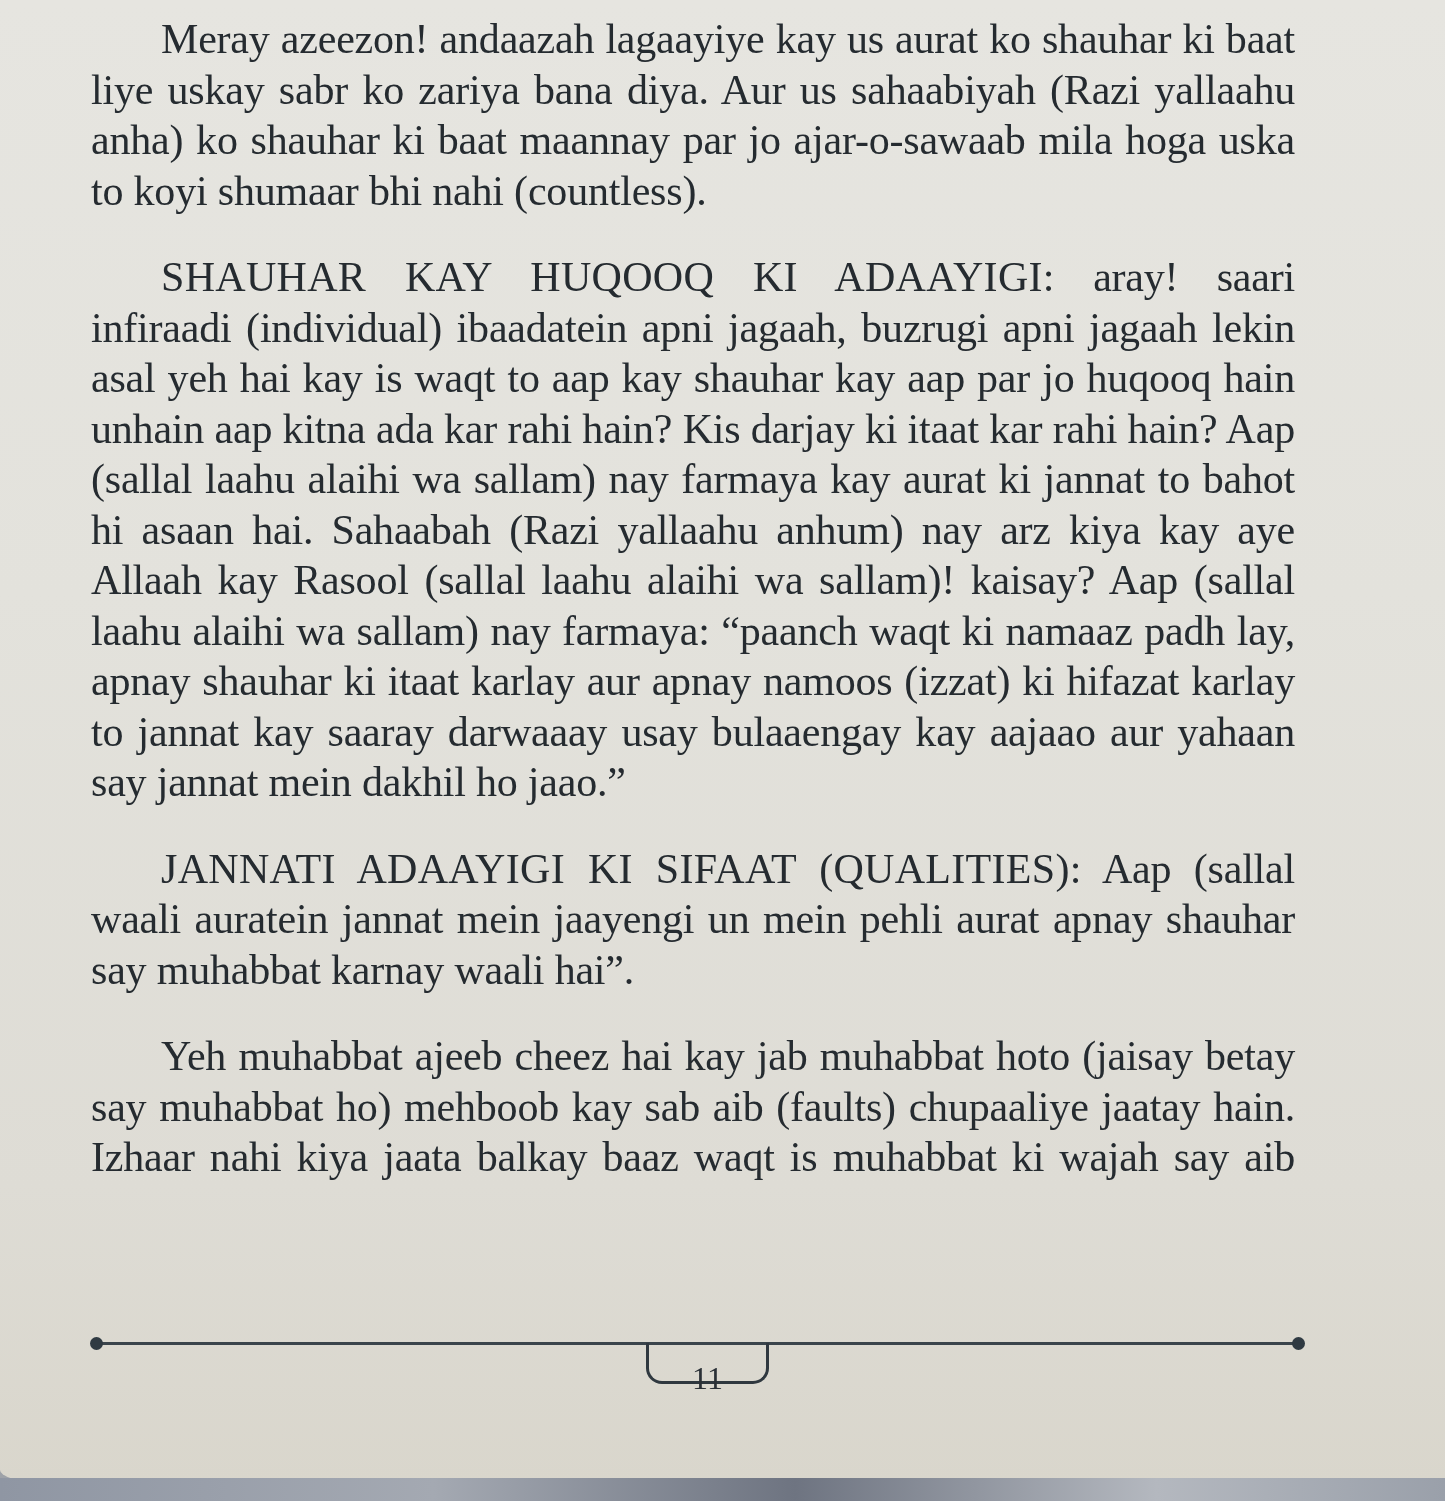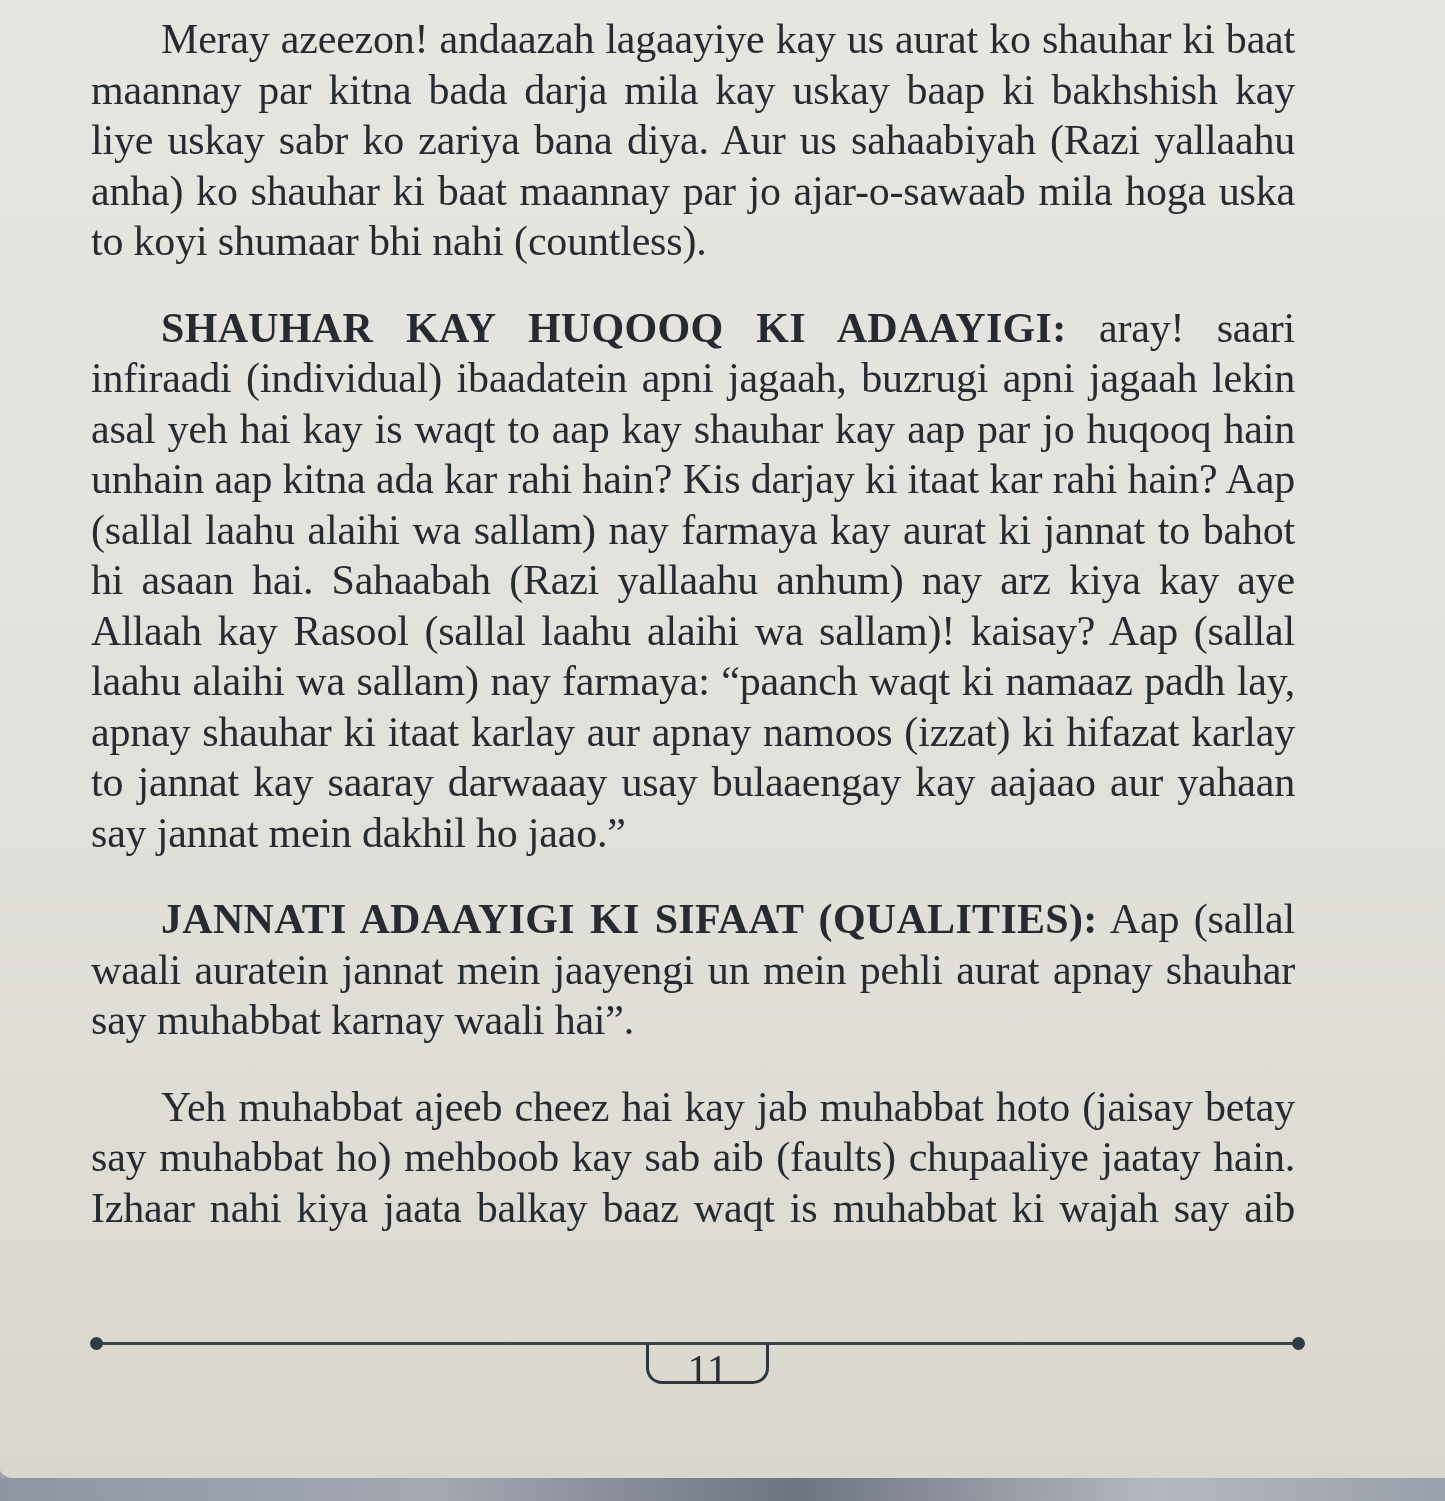--- a/index.html
+++ b/index.html
@@ -57,21 +57,21 @@
       white-space: nowrap;
       height: 50.5px;
     }
     .line.first {
       padding-left: 70px;
     }
     .line.last {
       text-align-last: left;
     }
     .heading {
-      font-weight: bold;
+      font-weight: normal;
       letter-spacing: 0.3px;
       margin-top: 16px;
     }
     .footer {
       position: absolute;
       left: 90px;
       top: 1336px;
       width: 1215px;
       height: 60px;
     }
@@ -101,36 +101,35 @@
       height: 41px;
       border: 3px solid #2f383f;
       border-top: none;
       border-bottom-left-radius: 16px;
       border-bottom-right-radius: 16px;
       box-sizing: border-box;
       text-align: center;
     }
     .page-number {
       display: inline-block;
-      font-size: 42px;
+      font-size: 32px;
       line-height: 38px;
       color: #2a3036;
-      margin-top: 8px;
+      margin-top: 16px;
     }
   </style>
 </head>
 <body>
 
 <div class="page">
 
   <div class="text-block">
 
     <div class="para" style="text-indent:0">
       <span class="line first">Meray azeezon! andaazah lagaayiye kay us aurat ko shauhar ki baat</span>
-      <span class="line">maannay par kitna bada darja mila kay uskay baap ki bakhshish kay</span>
       <span class="line">liye uskay sabr ko zariya bana diya. Aur us sahaabiyah (Razi yallaahu</span>
       <span class="line">anha) ko shauhar ki baat maannay par jo ajar-o-sawaab mila hoga uska</span>
       <span class="line last">to koyi shumaar bhi nahi (countless).</span>
     </div>
 
     <div class="para" style="text-indent:0">
       <span class="line first"><span class="heading">SHAUHAR KAY HUQOOQ KI ADAAYIGI:</span> <span>aray! saari</span></span>
       <span class="line">infiraadi (individual) ibaadatein apni jagaah, buzrugi apni jagaah lekin</span>
       <span class="line">asal yeh hai kay is waqt to aap kay shauhar kay aap par jo huqooq hain</span>
       <span class="line">unhain aap kitna ada kar rahi hain? Kis darjay ki itaat kar rahi hain? Aap</span>

